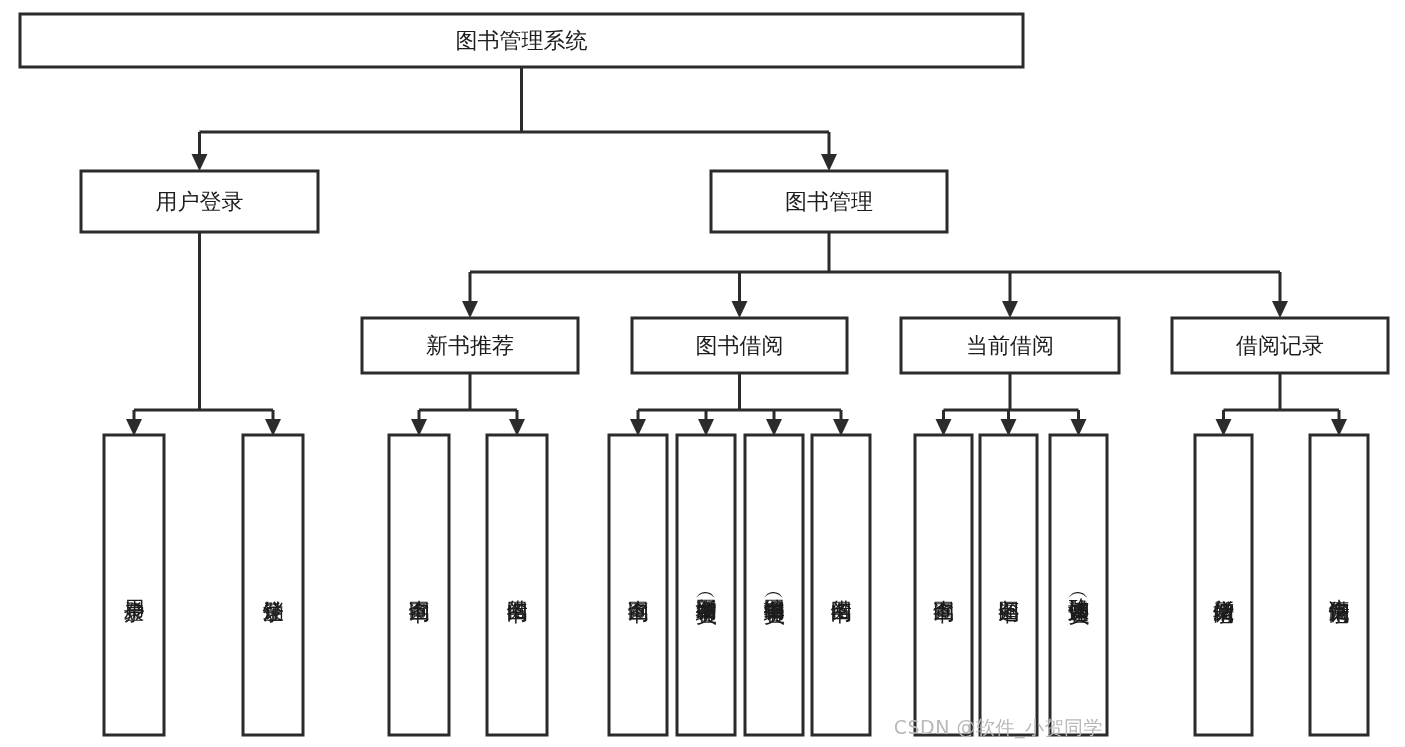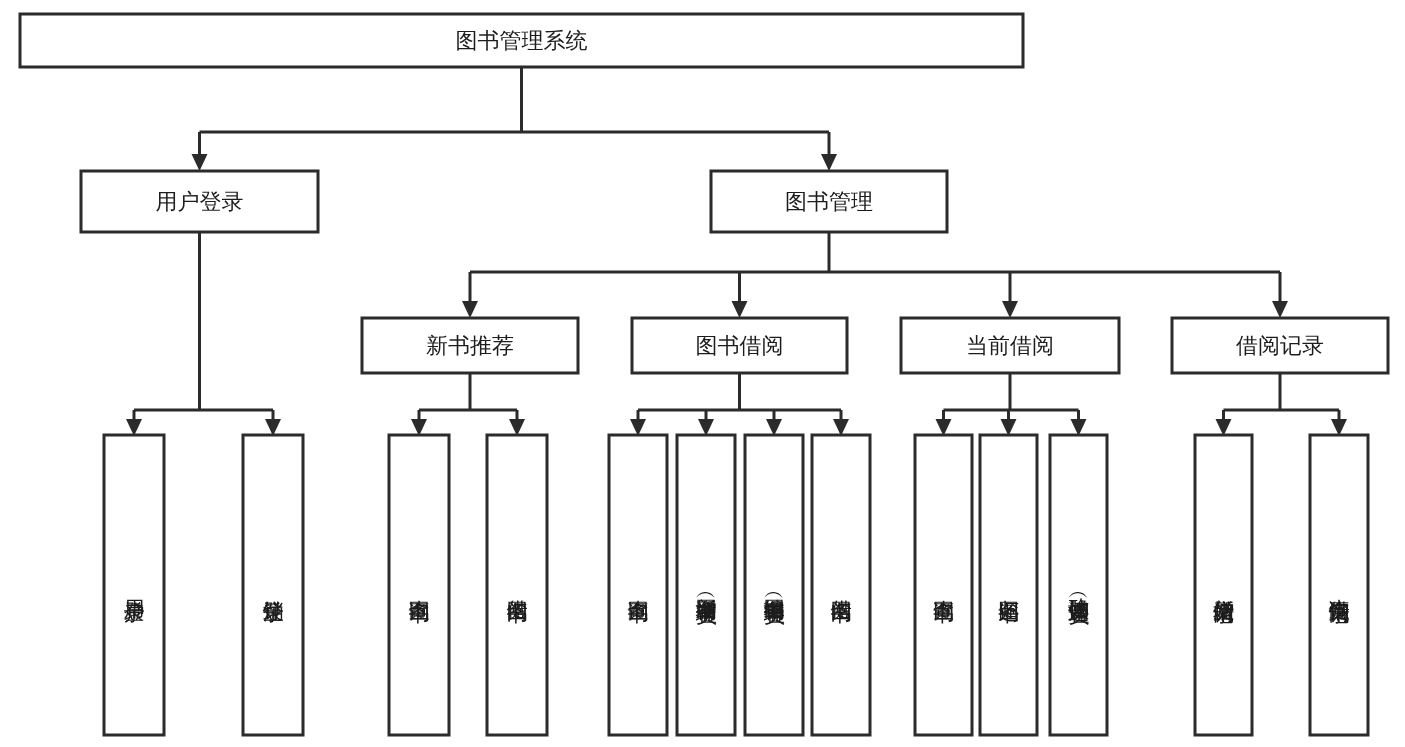--- a/index.html
+++ b/index.html
@@ -217,13 +217,14 @@
       <div class="vlabel-wrap" style="position: absolute; left: 1050px; top: 435px; width: 57px; height: 300px;">
         <span class="vlabel">确认归还（管理员）</span>
       </div>
       <div class="vlabel-wrap" style="position: absolute; left: 1195px; top: 435px; width: 57px; height: 300px;">
         <span class="vlabel">新增借阅记录</span>
       </div>
       <div class="vlabel-wrap" style="position: absolute; left: 1310px; top: 435px; width: 58px; height: 300px;">
         <span class="vlabel">查询借阅记录</span>
       </div>
     </div>
+  <div class="watermark-text">CSDN @软件_小贺同学</div>
 </div>
 
 </body></html>

